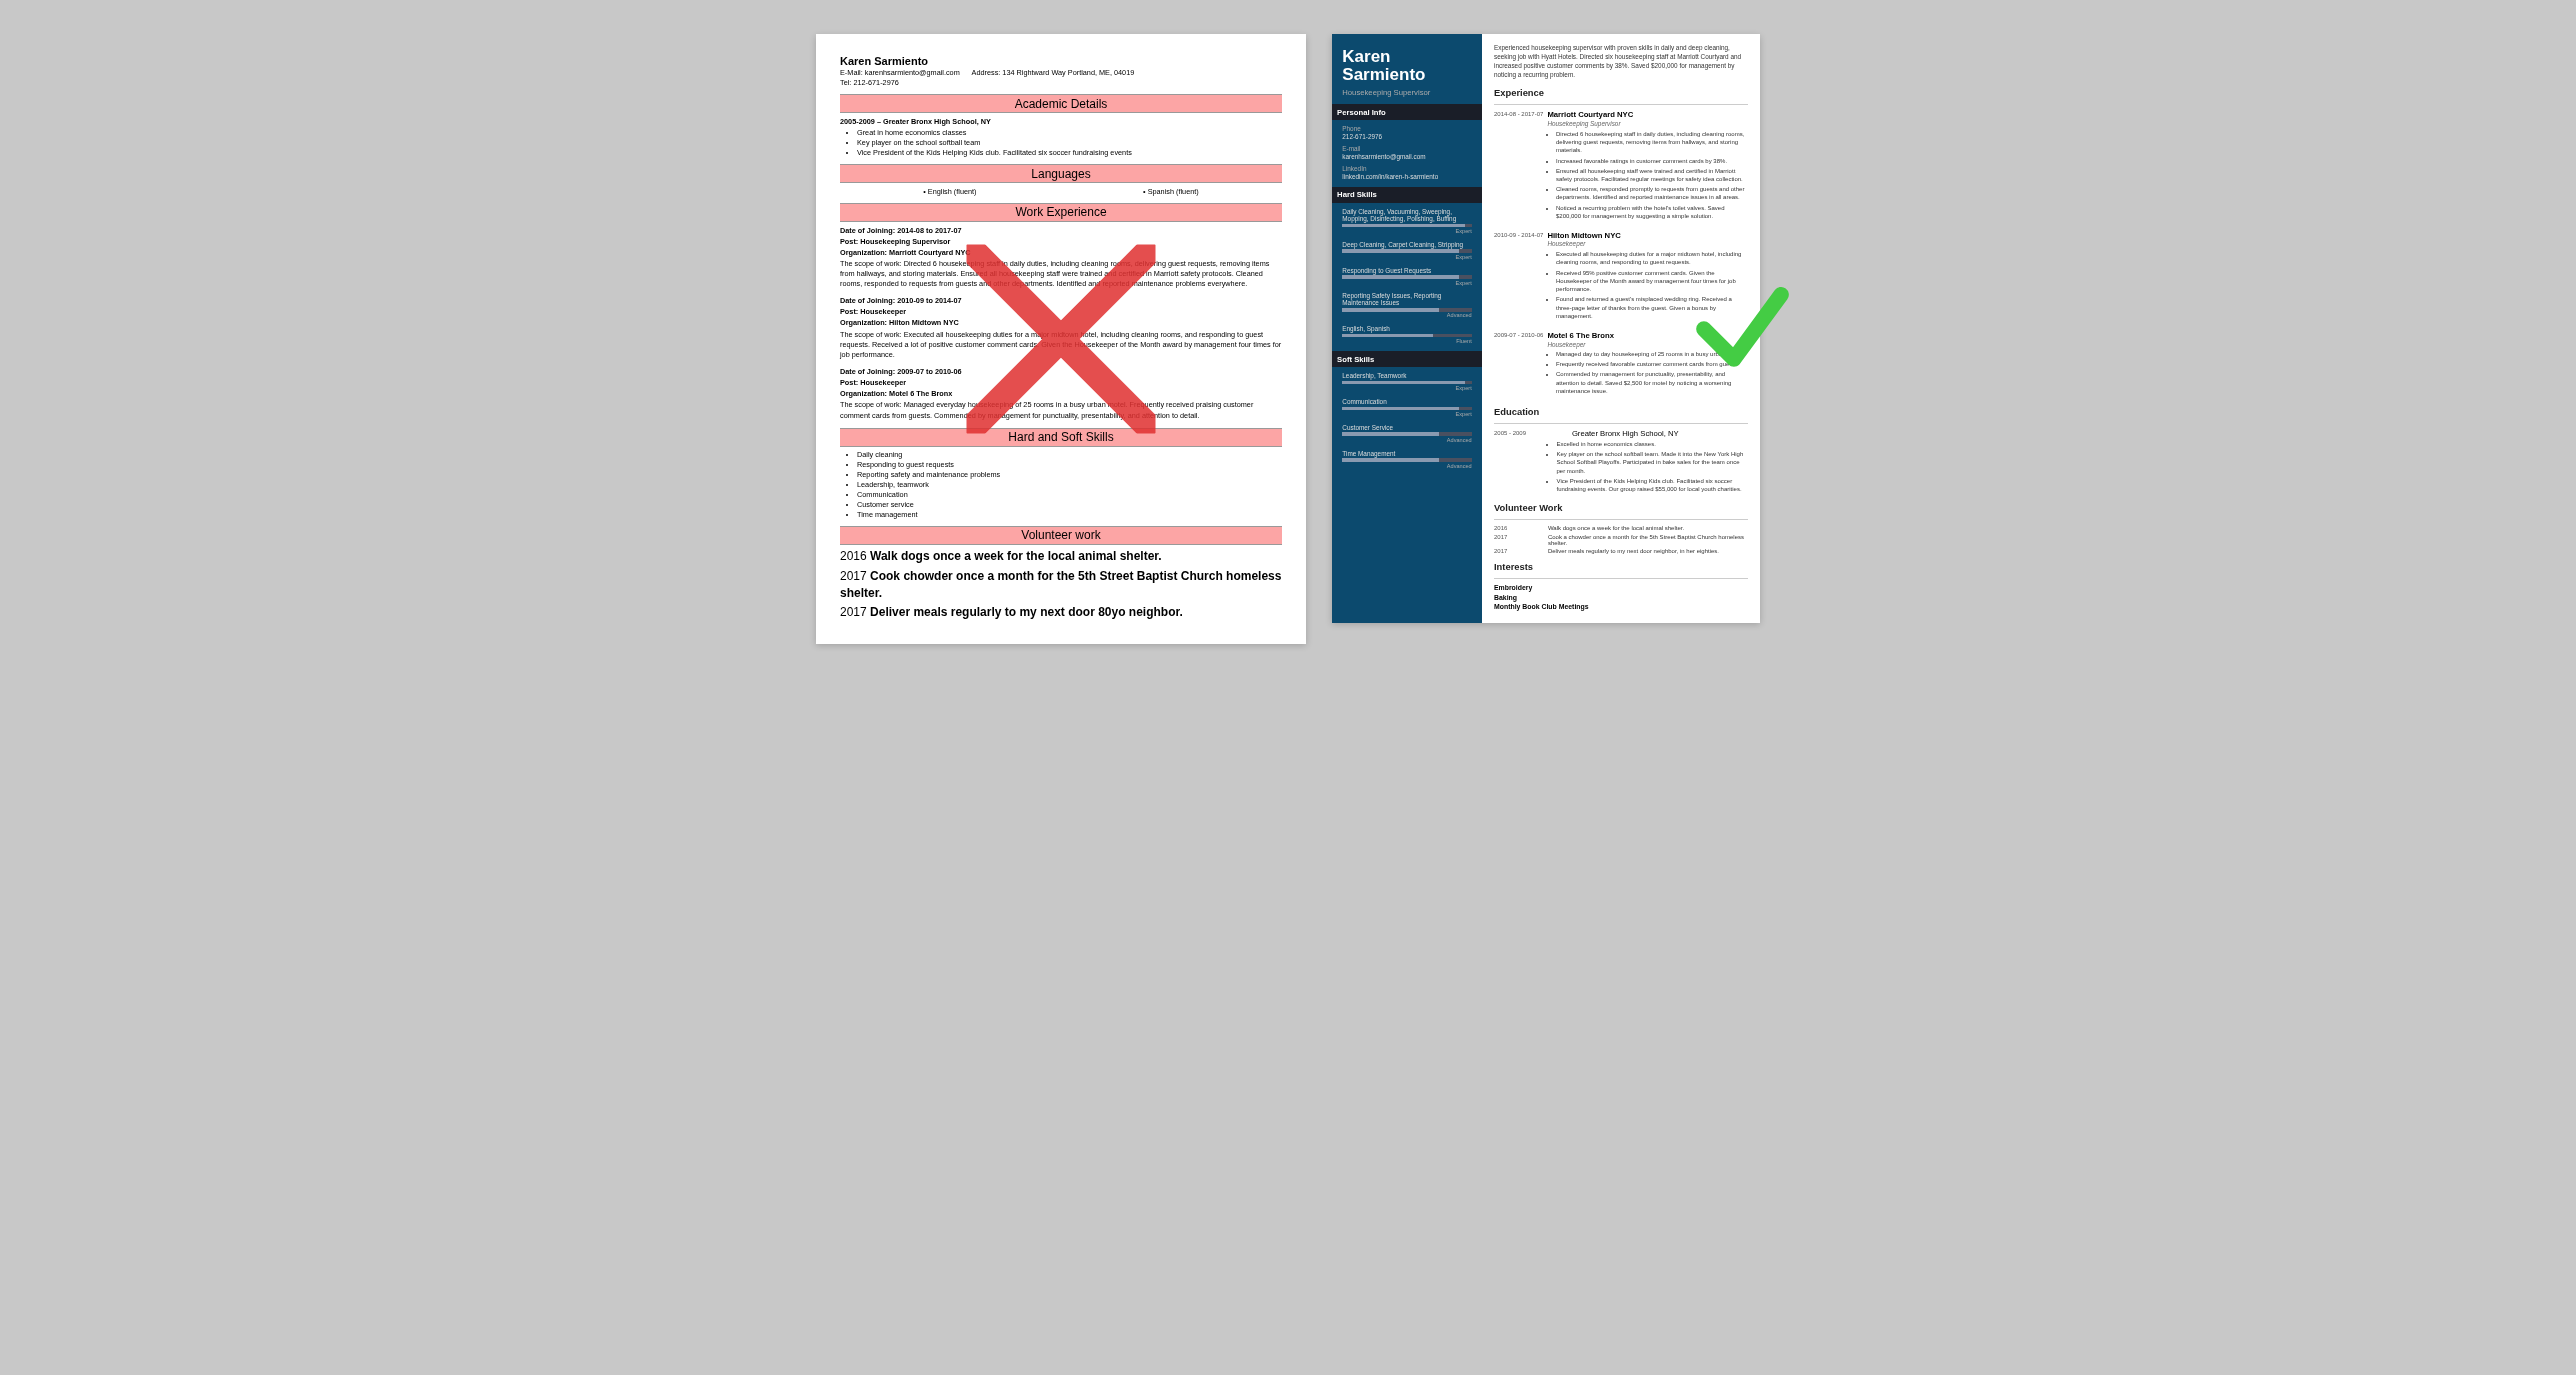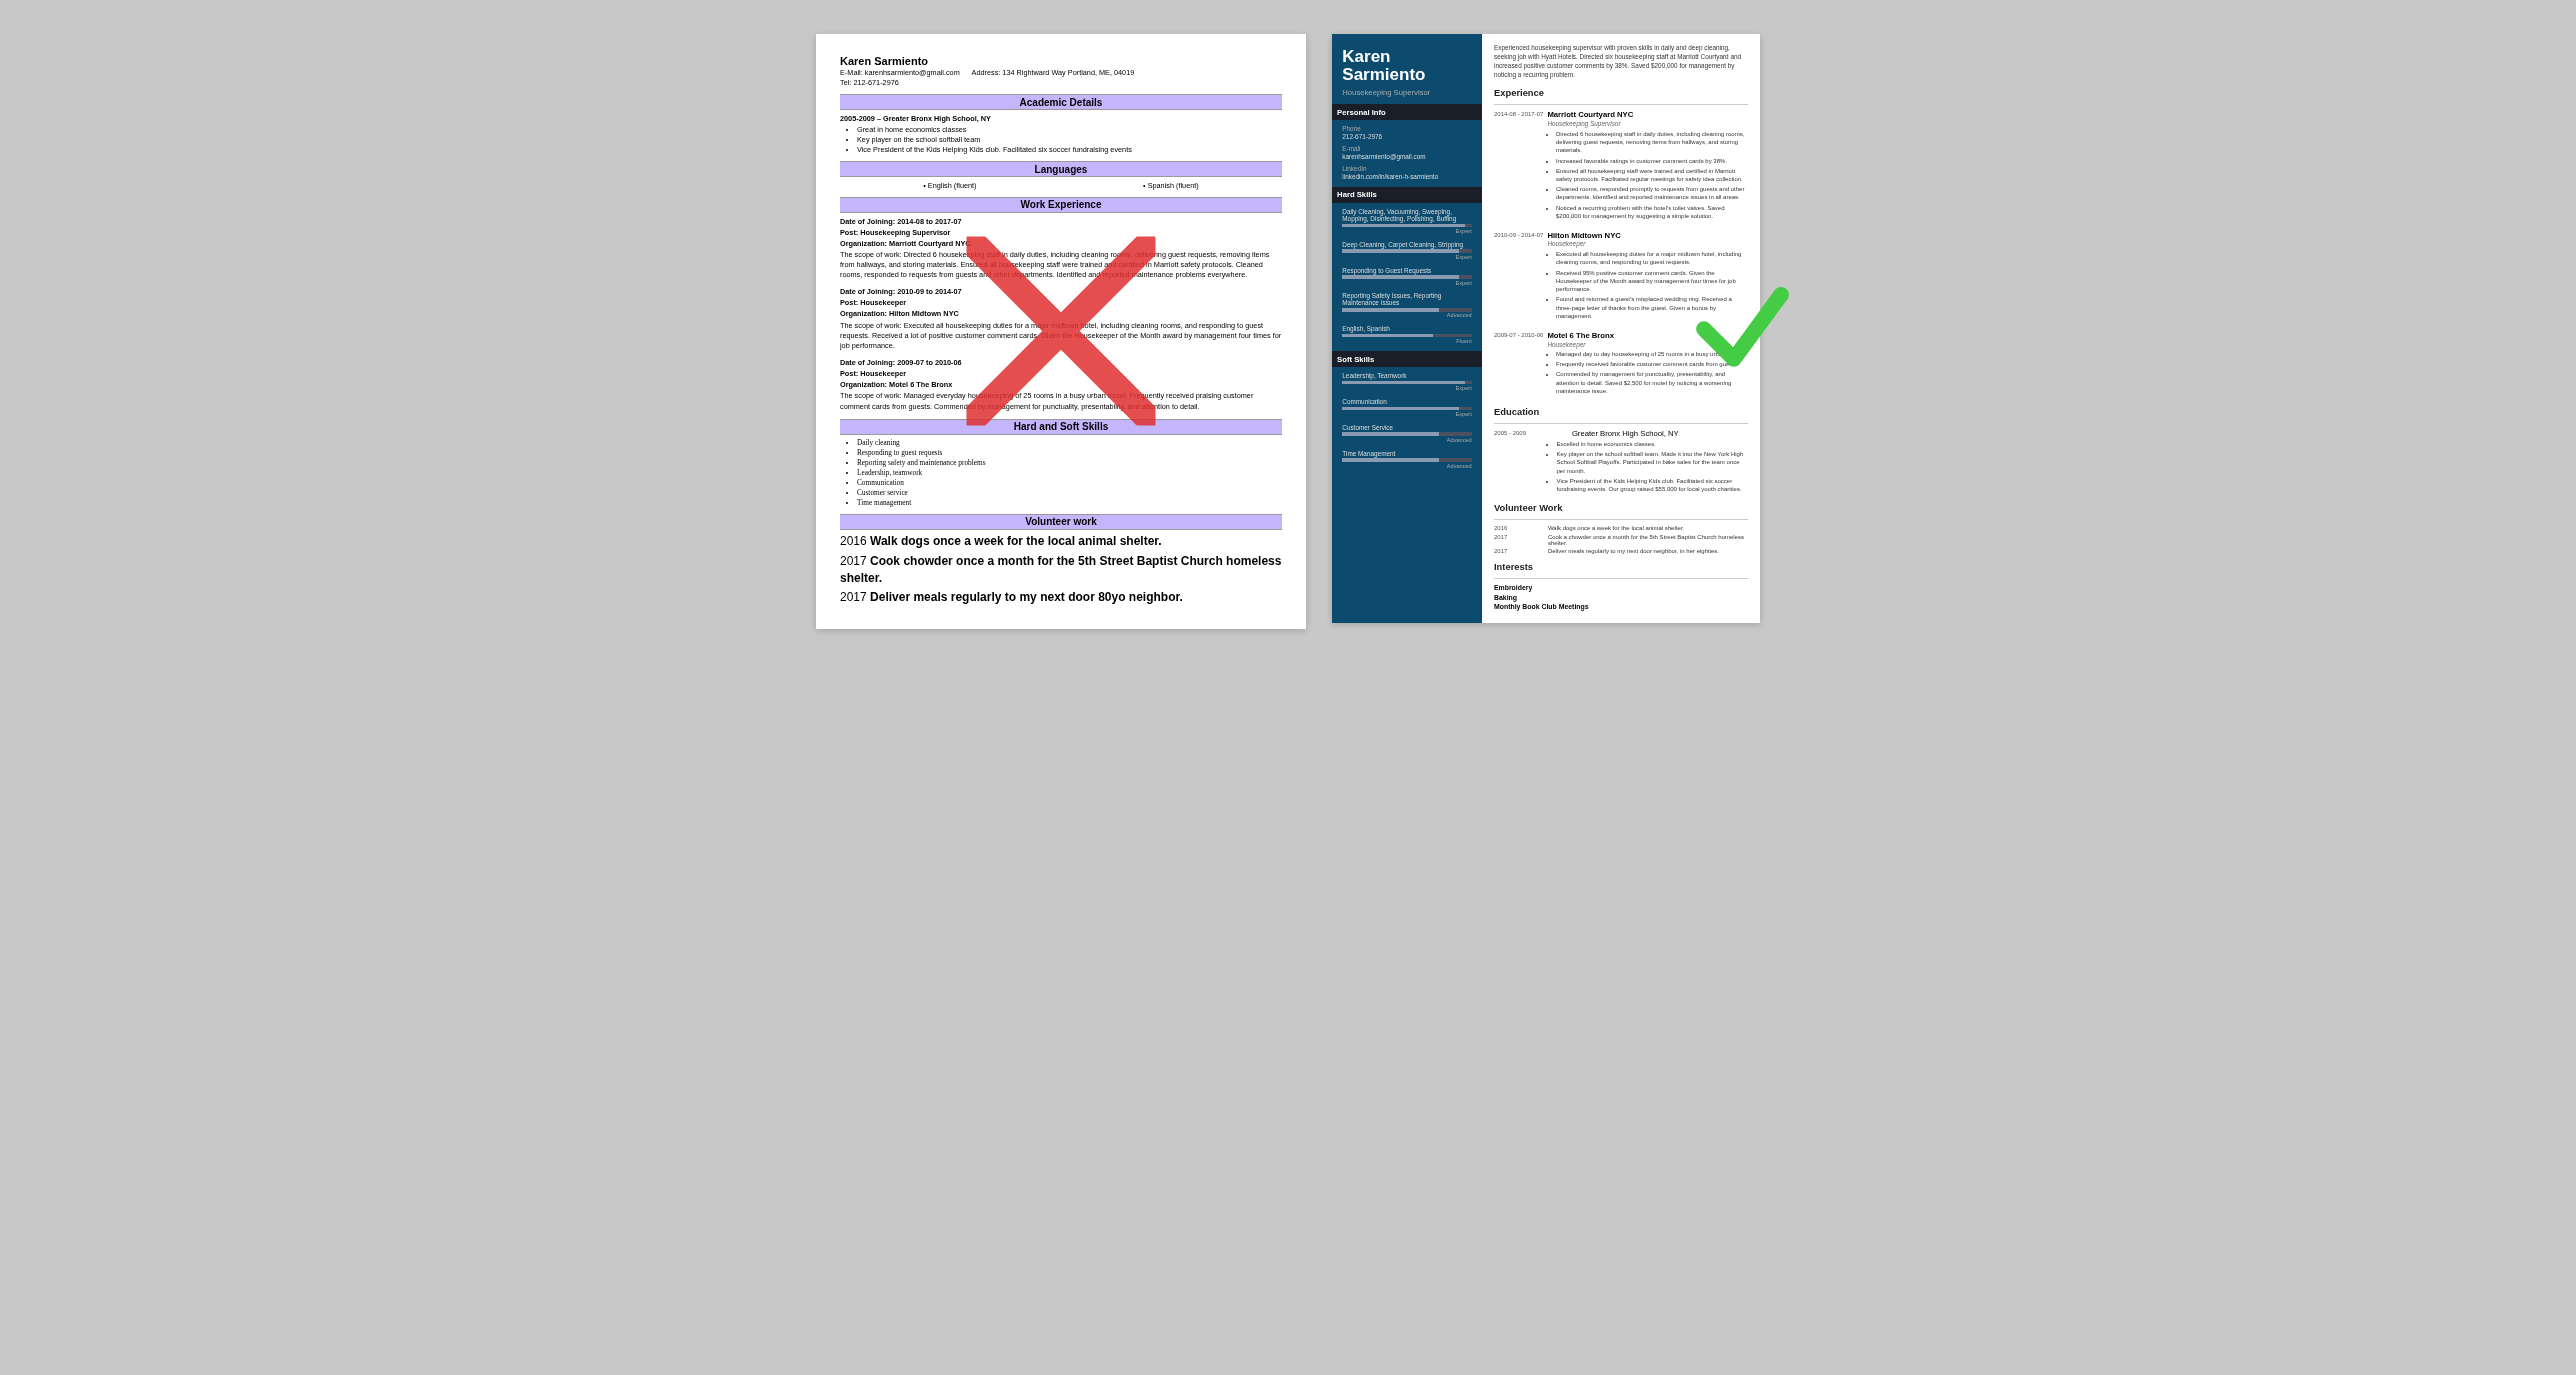--- a/index.html
+++ b/index.html
@@ -27,24 +27,24 @@
     .resume-left .name {
       font-size: 11px;
       font-weight: bold;
       margin-bottom: 1.7px;
     }
     .resume-left .contact-line {
       font-size: 7.3px;
       margin-bottom: 0.9px;
     }
     .resume-left .section-header {
-      background: #c4b5fd;
+      background: #fca5a5;
       text-align: center;
-      font-weight: bold;
-      font-size: 10px;
+      font-weight: normal;
+      font-size: 12px;
       padding: 1.7px 0;
       margin: 6.9px 0 3.4px 0;
       border-top: 0.9px solid #999;
       border-bottom: 0.9px solid #999;
     }
     .resume-left ul {
       margin-left: 17px;
       margin-bottom: 3.4px;
     }
     .resume-left ul li {
@@ -67,21 +67,20 @@
     }
     .resume-left .work-entry .field-label {
       font-weight: bold;
     }
     .resume-left .skills-list {
       margin-left: 17px;
     }
     .resume-left .skills-list li {
       font-size: 7.3px;
       margin-bottom: 0.9px;
-      font-family: Liberation Serif, serif;
     }
     .resume-left .volunteer-entry {
       font-size: 12px;
       margin-bottom: 2.6px;
       line-height: 1.4;
     }
     .resume-left .volunteer-entry b {
       font-weight: bold;
     }
 

